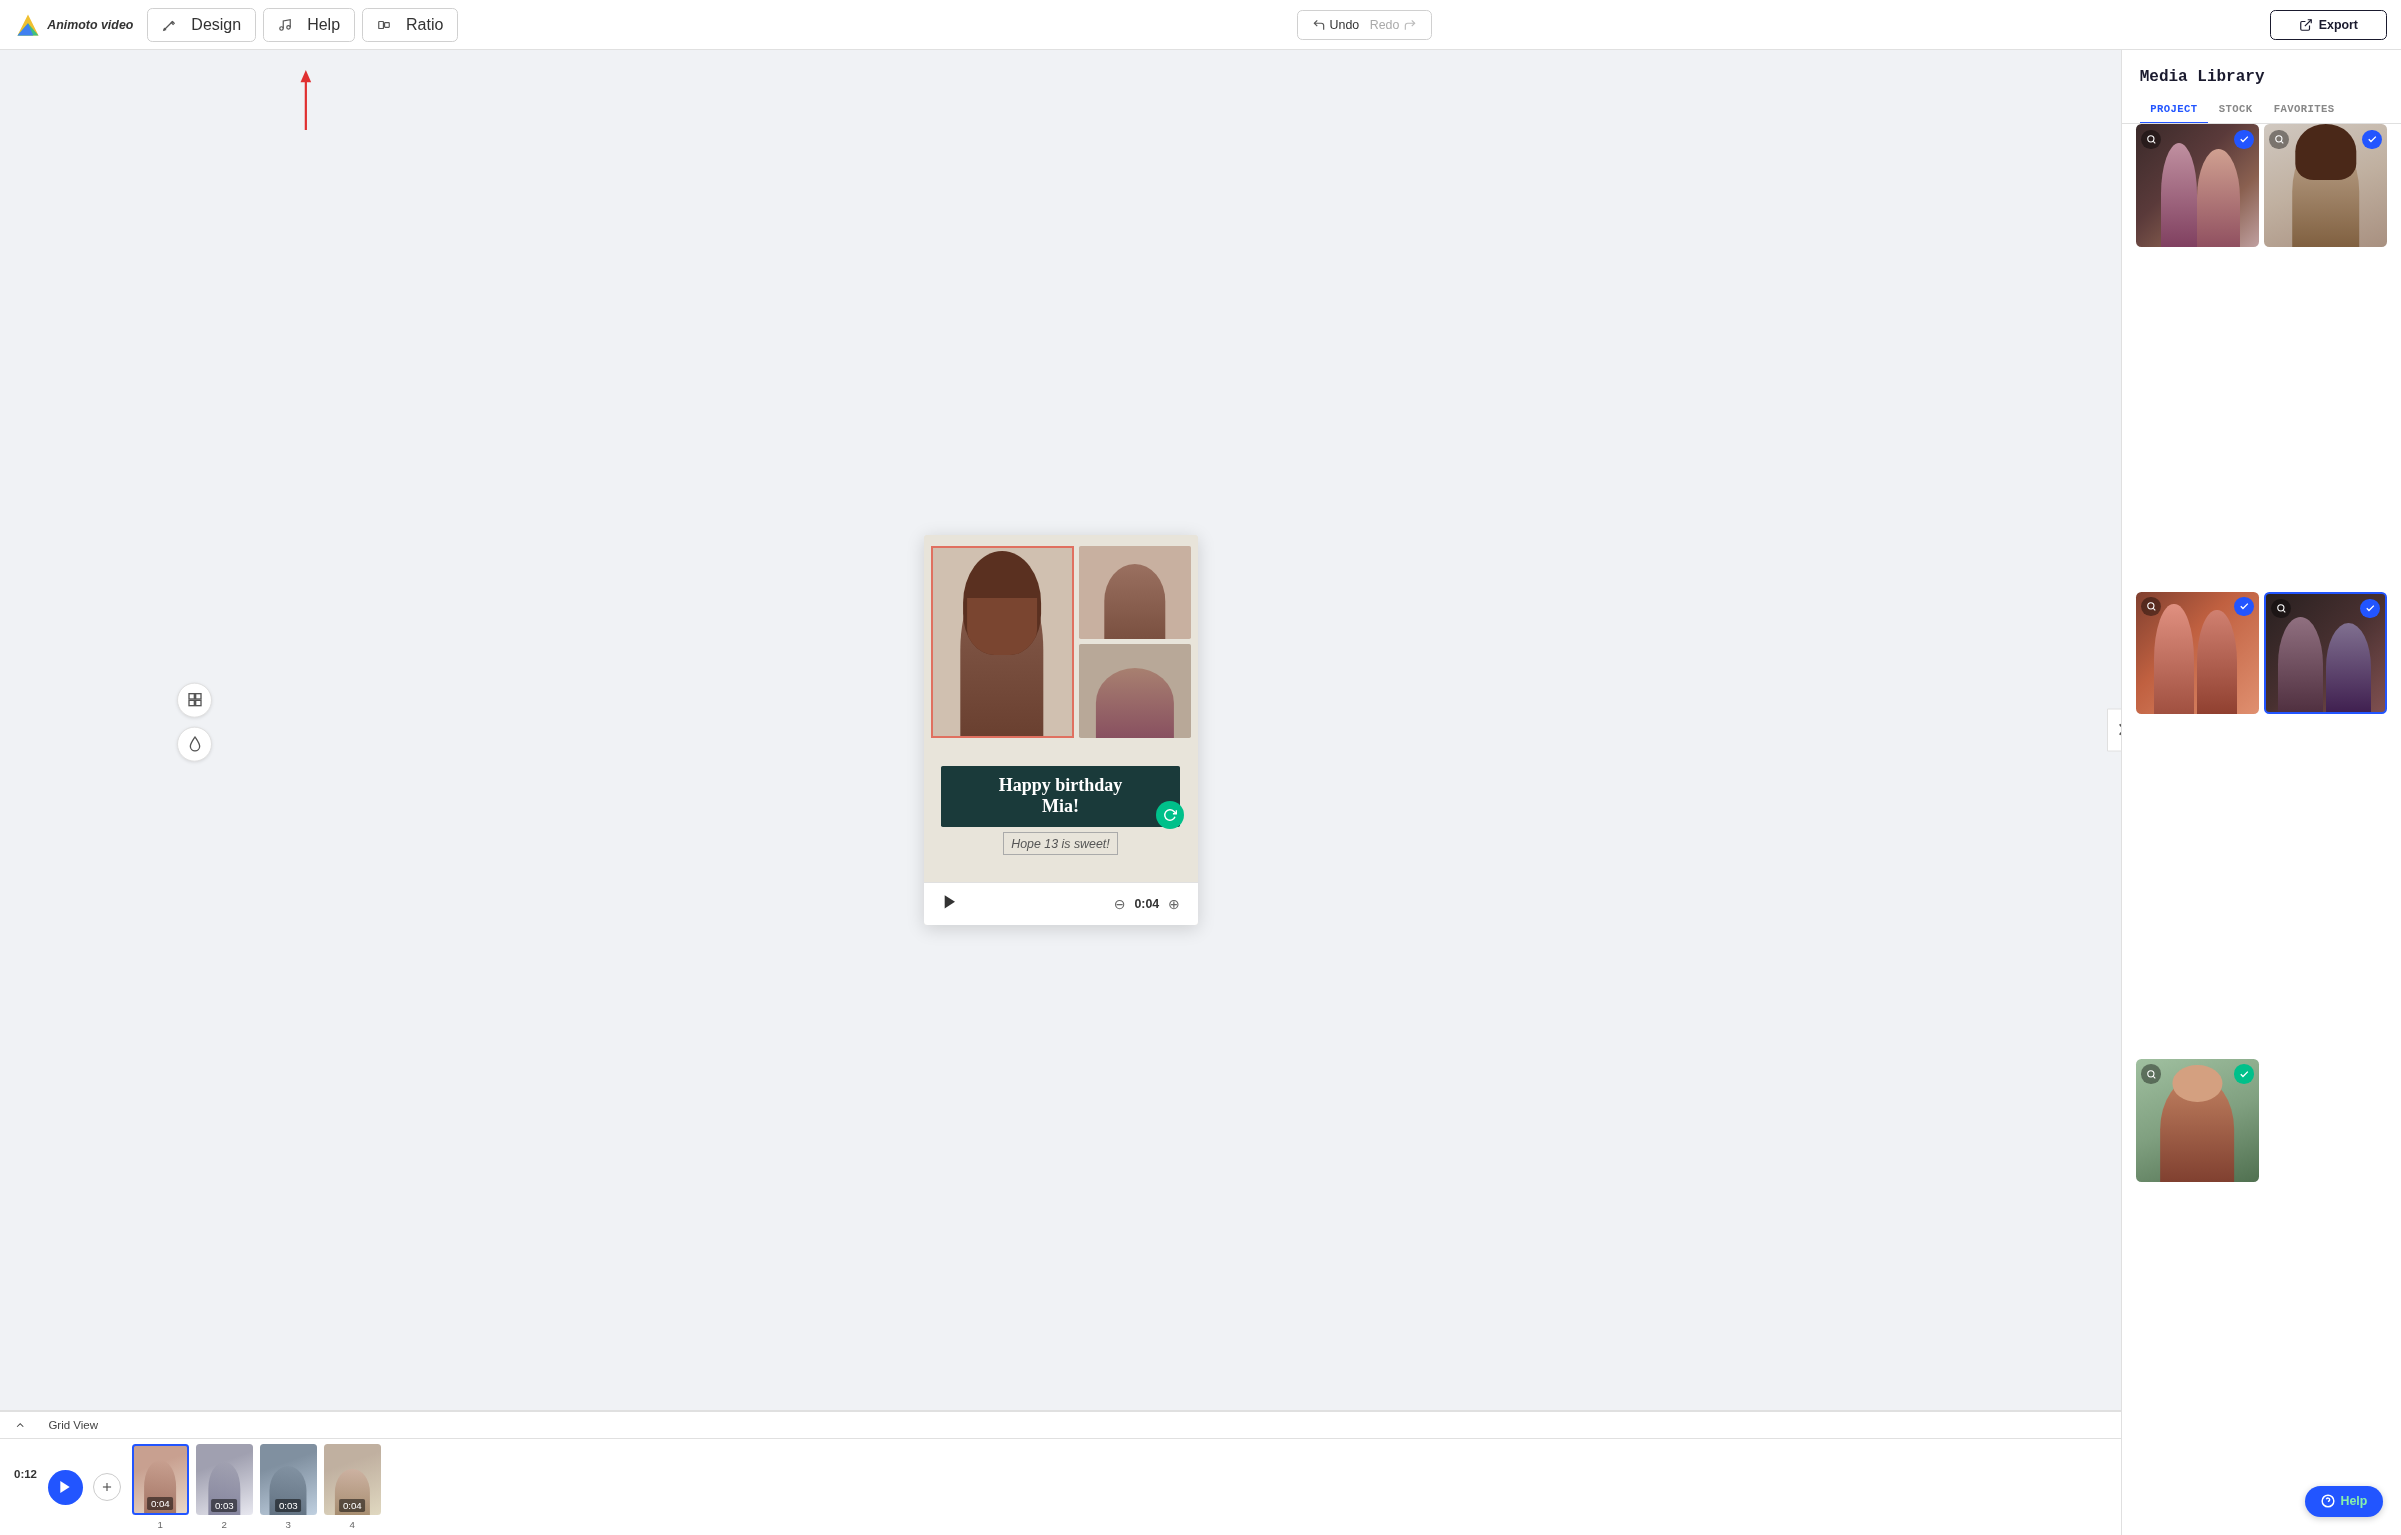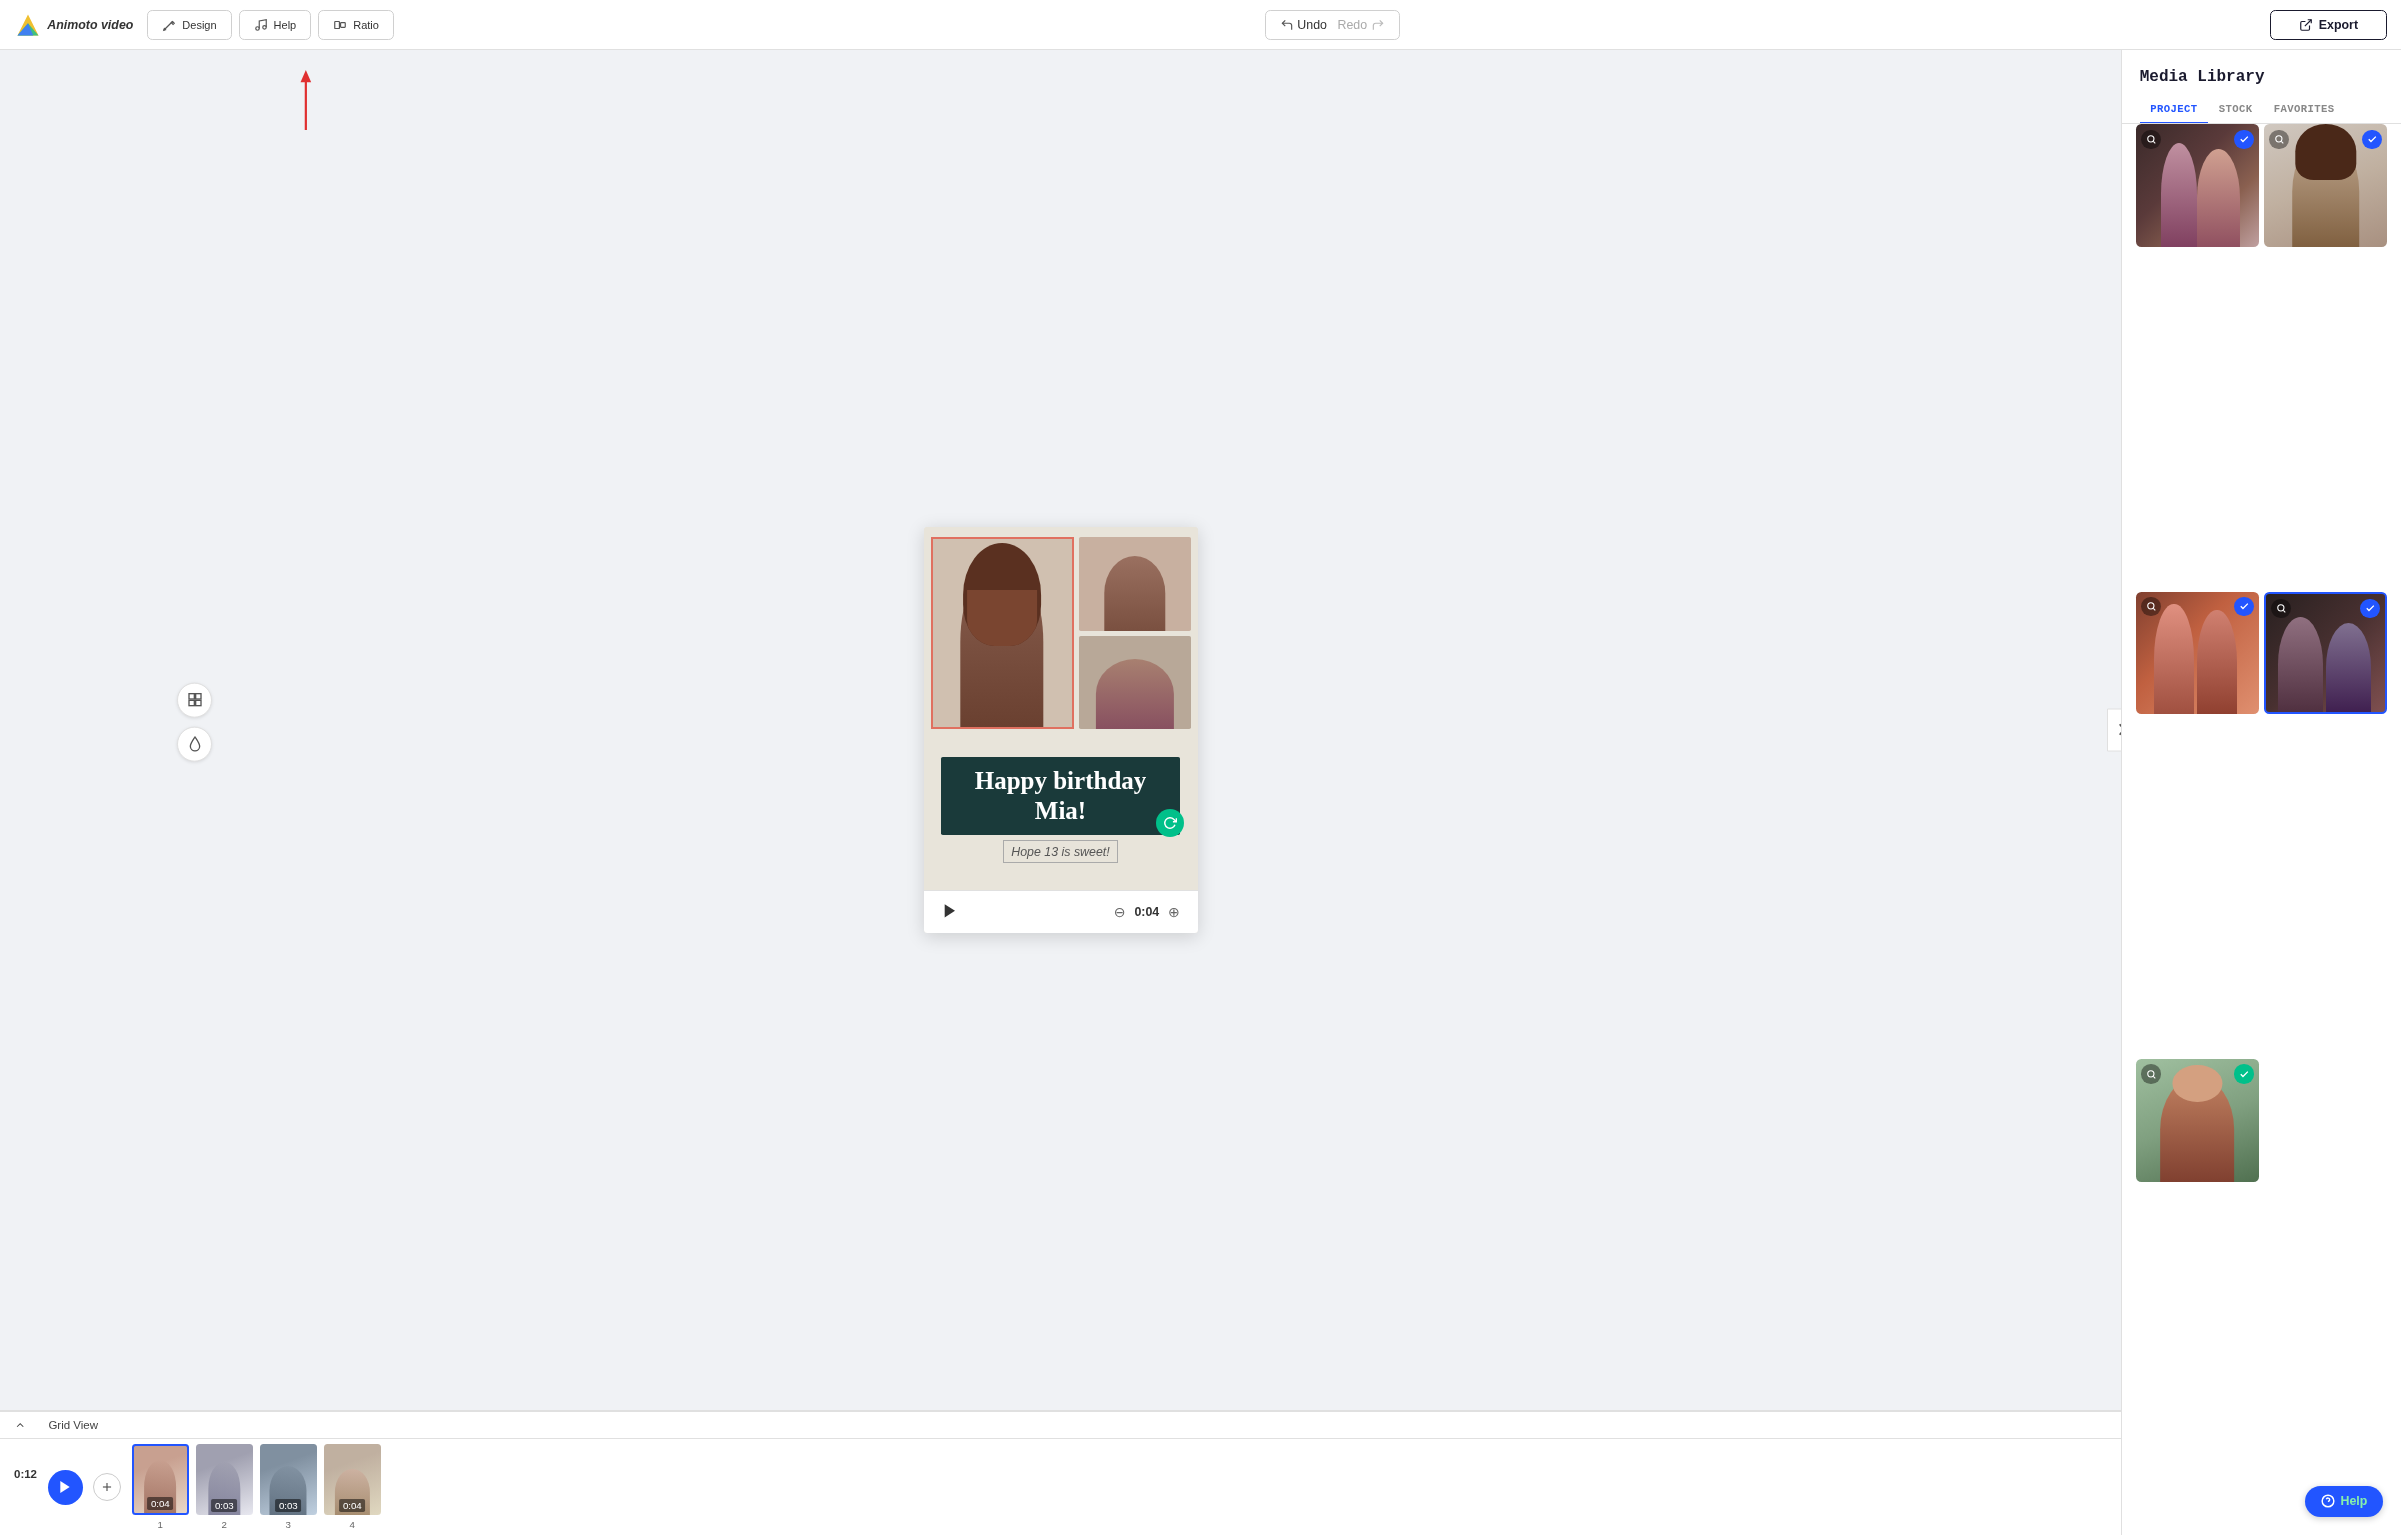--- a/index.html
+++ b/index.html
@@ -6,22 +6,22 @@
     body { font-family: -apple-system, BlinkMacSystemFont, 'Segoe UI', sans-serif; background: #f0f2f5; display: flex; flex-direction: column; height: 100vh; overflow: hidden; }
 
     
     #top-nav {
       display: flex; align-items: center; background: #fff; border-bottom: 0.9px solid #e0e0e0;
       padding: 0 14px; height: 50px; gap: 7px; flex-shrink: 0;
     }
     .nav-logo { display: flex; align-items: center; gap: 5.3px; margin-right: 7px; cursor: pointer; }
     .logo-icon { width: 28px; height: 28px; }
     .nav-btn {
-      display: flex; align-items: center; gap: 6px; padding: 7px 14px; border: 0.9px solid #d0d0d0;
-      border-radius: 5.3px; background: #fff; cursor: pointer; font-size: 11px; color: #333;
+      display: flex; align-items: center; gap: 15px; padding: 7px 14px; border: 0.9px solid #d0d0d0;
+      border-radius: 5.3px; background: #fff; cursor: pointer; font-size: 16px; color: #333;
     }
     .nav-spacer { flex: 1; }
     .undo-redo { display: flex; align-items: center; gap: 3.5px; padding: 7px 14px; border: 0.9px solid #d0d0d0; border-radius: 5.3px; background: #fff; cursor: pointer; font-size: 12.4px; color: #333; }
     .export-btn {
       display: flex; align-items: center; gap: 5.3px; padding: 7px 28px; border: 1.8px solid #1a1a2e;
       border-radius: 5.3px; background: #fff; cursor: pointer; font-size: 12.4px; font-weight: 600; color: #1a1a2e;
     }
 
     
     #main { display: flex; flex: 1; overflow: hidden; }
@@ -41,21 +41,21 @@
 
     
     .video-preview {
       width: 274px; background: #e8e4da; border-radius: 3.5px; overflow: hidden; position: relative;
       box-shadow: 0 3.5px 17.7px rgba(0,0,0,0.15);
     }
     .preview-photo-area { position: relative; height: 213px; background: #e8e4da; overflow: hidden; }
 
     .preview-text-area { padding: 17.7px 17.7px 26.6px; background: #e8e4da; }
     .birthday-text-box { background: #1a3a3a; padding: 8.9px 14px; border-radius: 1.8px; margin-bottom: 5.3px; }
-    .birthday-text { color: #fff; font-size: 25px; font-weight: 900; text-align: center; line-height: 1.2; font-family: 'Georgia', serif; }
+    .birthday-text { color: #fff; font-size: 18px; font-weight: 900; text-align: center; line-height: 1.2; font-family: 'Georgia', serif; }
     .subtitle-text { color: #555; font-size: 12.4px; text-align: center; border: 0.9px solid #aaa; padding: 3.5px 7px; display: inline-block; margin: 0 auto; font-style: italic; }
     .subtitle-wrapper { text-align: center; }
 
     
     .preview-refresh { position: absolute; bottom: 53px; right: 14px; width: 28px; height: 28px; background: #00c08a; border-radius: 50%; display: flex; align-items: center; justify-content: center; cursor: pointer; }
 
     
     .playback-bar {
       background: #fff; padding: 10.6px 17.7px; display: flex; align-items: center; justify-content: space-between;
       border-top: 0.9px solid #e0e0e0;

